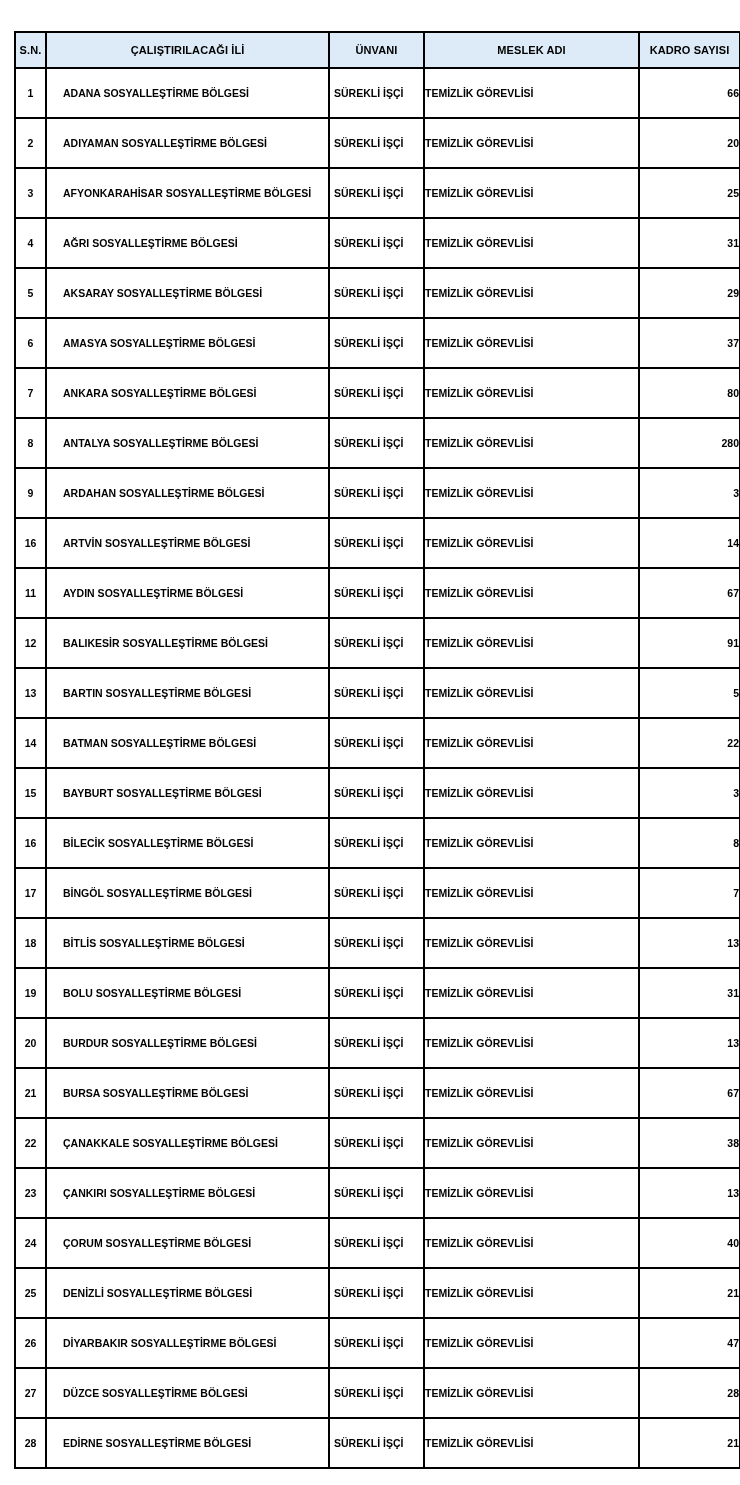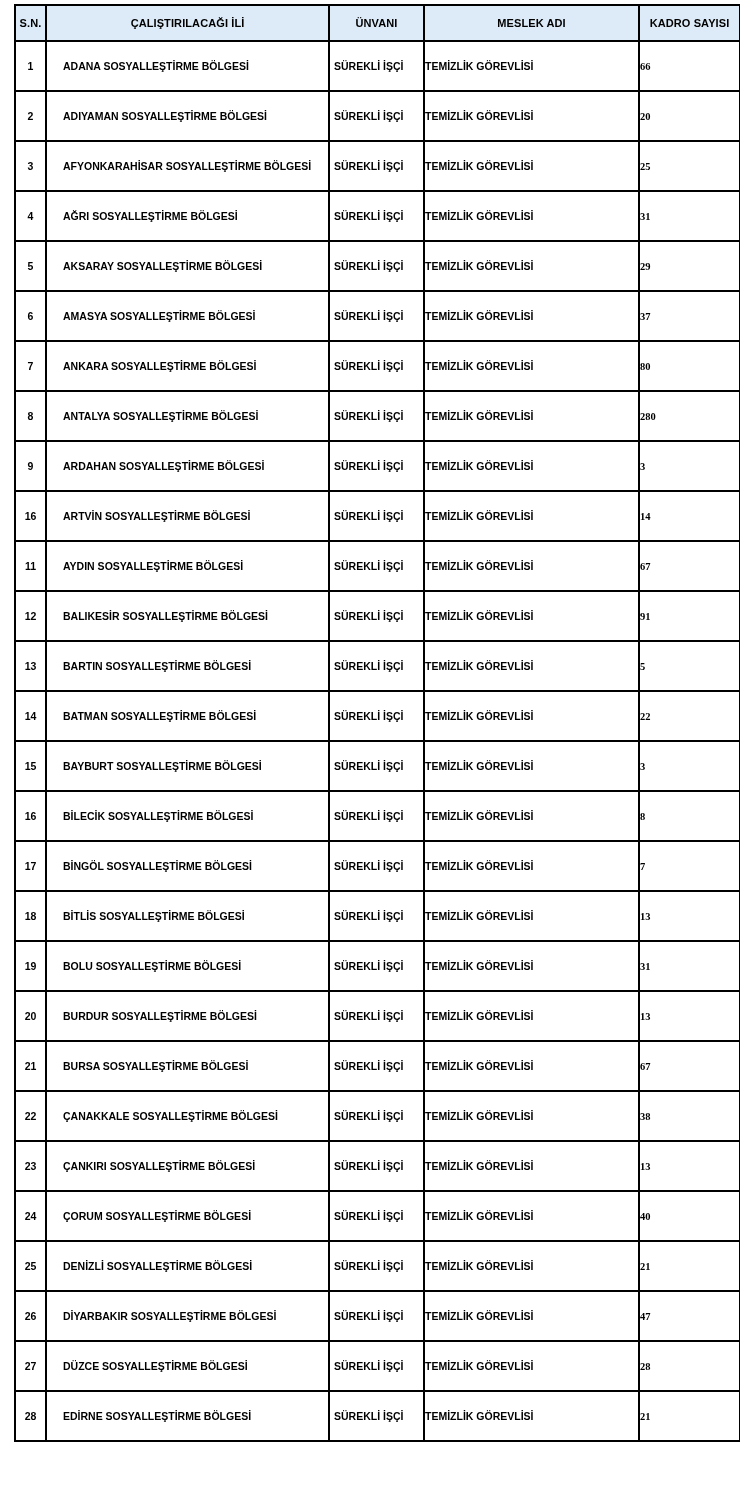--- a/index.html
+++ b/index.html
@@ -5,21 +5,21 @@
   * { margin: 0; padding: 0; box-sizing: border-box; }
   html, body {
     width: 740px;
     height: 1485px;
     background: #ffffff;
     font-family: "Liberation Sans", sans-serif;
   }
   .doc-table {
     position: absolute;
     left: 14px;
-    top: 4px;
+    top: 31px;
     width: 725px;
     border-collapse: collapse;
     table-layout: fixed;
     border-radius: 17px;
   }
   .doc-table col.c-sn       { width: 31px; }
   .doc-table col.c-province { width: 283px; }
   .doc-table col.c-title    { width: 95px; }
   .doc-table col.c-meslek   { width: 215px; }
   .doc-table col.c-kadro    { width: 101px; }
@@ -42,21 +42,21 @@
   .doc-table tbody td {
     height: 50px;
     font-size: 10.5px;
     vertical-align: middle;
     background: #ffffff;
   }
   .td-sn         { text-align: center; }
   .td-province   { text-align: left; padding-left: 16px; }
   .td-title      { text-align: left; padding-left: 4px; }
   .td-profession { text-align: left; }
-  .td-count      { text-align: left; font-family: Liberation Serif, serif; }
+  .td-count      { text-align: right; }
 </style>
 </head>
 <body>
 
 <table class="doc-table">
   <colgroup>
     <col class="c-sn">
     <col class="c-province">
     <col class="c-title">
     <col class="c-meslek">

